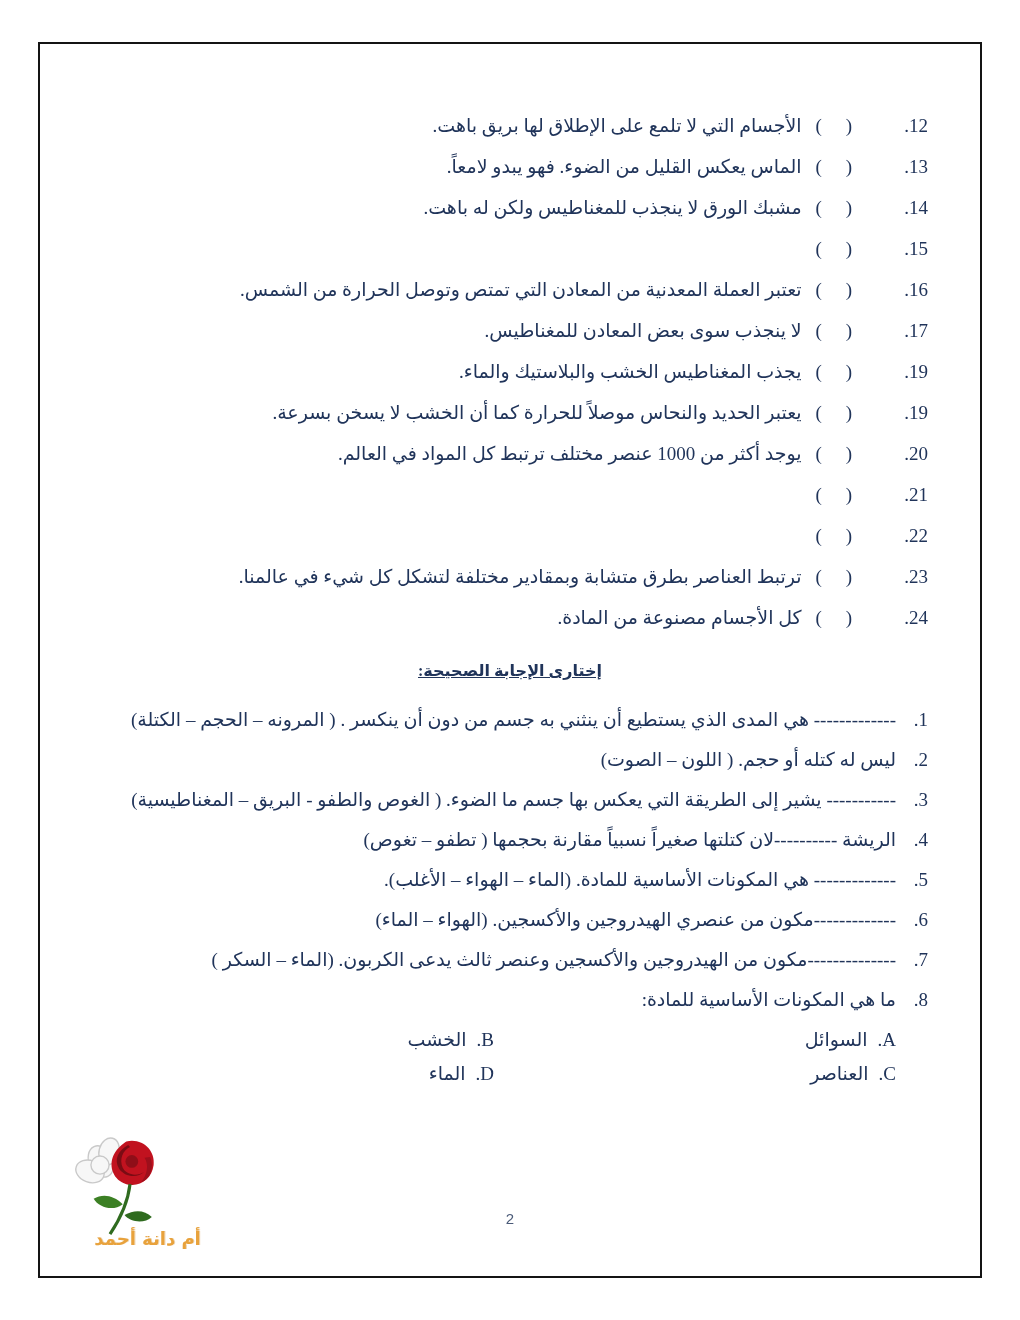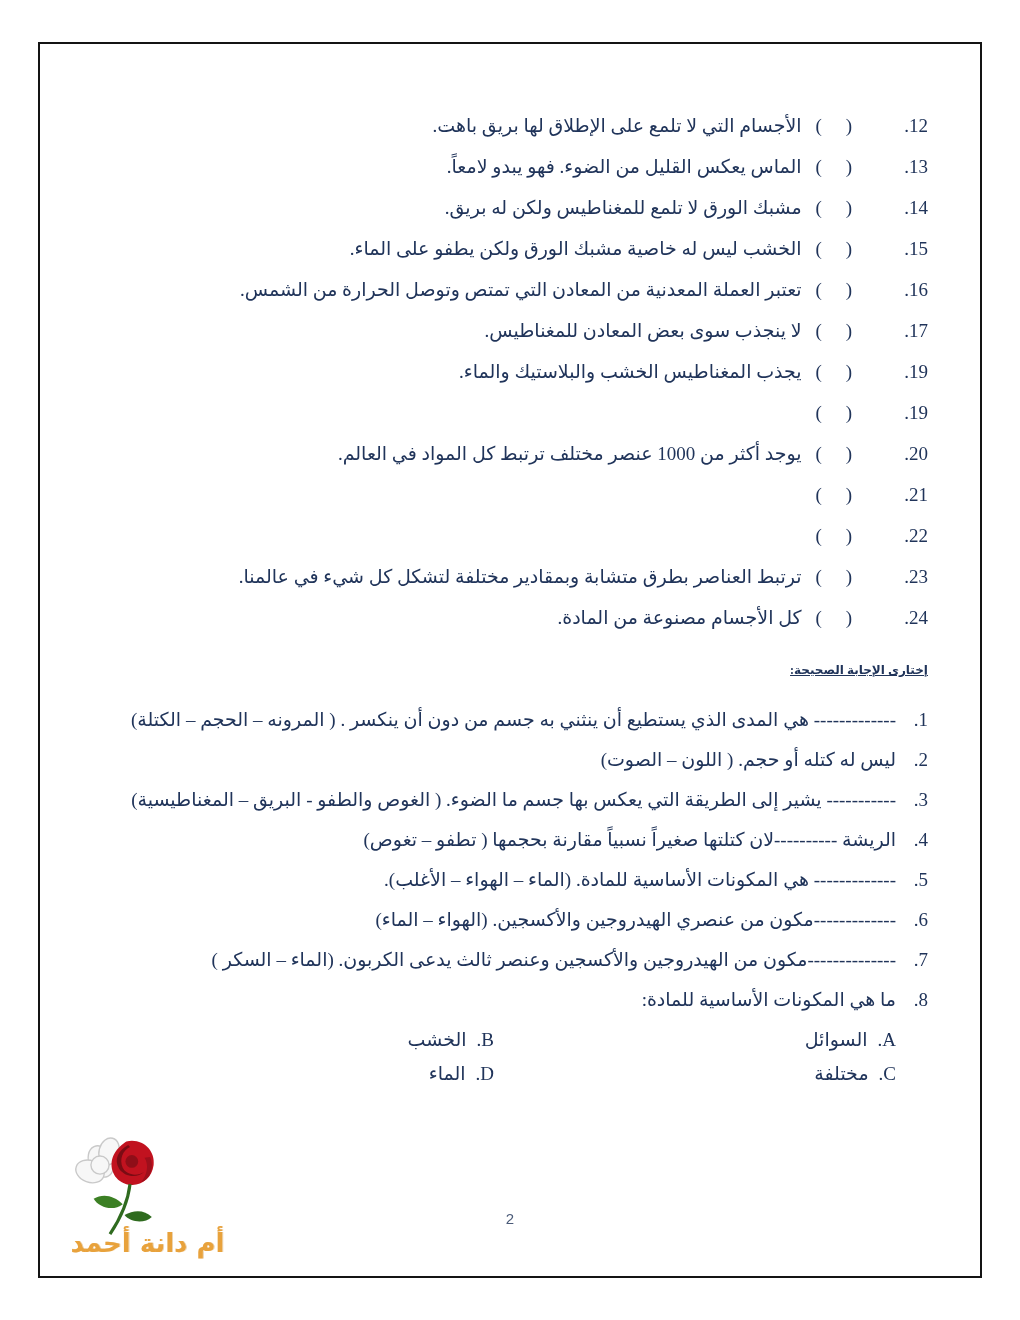--- a/index.html
+++ b/index.html
@@ -21,40 +21,40 @@
     font-size:19px;line-height:27px;
   }
   
   .tf-item{display:flex;align-items:flex-start;margin-bottom:14px;}
   .tf-item .num{flex:0 0 36px;}
   .tf-item .bracket{flex:0 0 auto;margin-right:40px;margin-left:14px;white-space:pre;}
   .tf-item .text{flex:1 1 auto;}
   
   .heading{
     margin:26px 0 22px 0;
-    font-size:12px;font-weight:bold;text-decoration:underline;
+    font-size:16px;font-weight:bold;text-decoration:underline;text-align:center;
   }
   
   .ch-item{display:flex;align-items:flex-start;margin-bottom:13px;}
   .ch-item .num{flex:0 0 32px;}
   .ch-item .text{flex:1 1 auto;}
   
   .options{
     display:grid;grid-template-columns:1fr 1fr;
     row-gap:7px;margin:6px 32px 0 0;
   }
   .option{display:flex;align-items:flex-start;}
   .option .letter{margin-left:10px;}
   
   .rose{position:absolute;left:70px;top:1130px;}
   .logo-text{
     position:absolute;left:50px;top:1228px;width:195px;
     text-align:center;direction:rtl;
     font-family:"DejaVu Sans","Liberation Sans",sans-serif;
-    font-weight:bold;font-size:26px;
+    font-weight:bold;font-size:18px;
     color:#e8a23c;
     text-shadow:0 1px 0 rgba(255,255,255,0.65), 1px 0 0 rgba(200,130,30,0.35);
   }
   .page-num{
     position:absolute;left:0;right:0;top:1210px;
     text-align:center;font-size:15px;color:#4a5a78;
     font-family:"Liberation Sans","DejaVu Sans",sans-serif;
   }
 </style>
 </head>
@@ -76,27 +76,26 @@
 
         <div class="tf-item">
           <span class="num">13.</span>
           <span class="bracket">(&nbsp;&nbsp;&nbsp;&nbsp;&nbsp;)</span>
           <span class="text">الماس يعكس القليل من الضوء. فهو يبدو لامعاً.</span>
         </div>
 
         <div class="tf-item">
           <span class="num">14.</span>
           <span class="bracket">(&nbsp;&nbsp;&nbsp;&nbsp;&nbsp;)</span>
-          <span class="text">مشبك الورق لا تلمع للمغناطيس ولكن له بريق.</span>
+          <span class="text">مشبك الورق لا ينجذب للمغناطيس ولكن له باهت.</span>
         </div>
 
         <div class="tf-item">
           <span class="num">15.</span>
           <span class="bracket">(&nbsp;&nbsp;&nbsp;&nbsp;&nbsp;)</span>
-          <span class="text">الخشب ليس له خاصية مشبك الورق ولكن يطفو على الماء.</span>
         </div>
 
         <div class="tf-item">
           <span class="num">16.</span>
           <span class="bracket">(&nbsp;&nbsp;&nbsp;&nbsp;&nbsp;)</span>
           <span class="text">تعتبر العملة المعدنية من المعادن التي تمتص وتوصل الحرارة من الشمس.</span>
         </div>
 
         <div class="tf-item">
           <span class="num">17.</span>
@@ -106,20 +105,21 @@
 
         <div class="tf-item">
           <span class="num">19.</span>
           <span class="bracket">(&nbsp;&nbsp;&nbsp;&nbsp;&nbsp;)</span>
           <span class="text">يجذب المغناطيس الخشب والبلاستيك والماء.</span>
         </div>
 
         <div class="tf-item">
           <span class="num">19.</span>
           <span class="bracket">(&nbsp;&nbsp;&nbsp;&nbsp;&nbsp;)</span>
+          <span class="text">يعتبر الحديد والنحاس موصلاً للحرارة كما أن الخشب لا يسخن بسرعة.</span>
         </div>
 
         <div class="tf-item">
           <span class="num">20.</span>
           <span class="bracket">(&nbsp;&nbsp;&nbsp;&nbsp;&nbsp;)</span>
           <span class="text">يوجد أكثر من 1000 عنصر مختلف ترتبط كل المواد في العالم.</span>
         </div>
 
         <div class="tf-item">
           <span class="num">21.</span>
@@ -196,21 +196,21 @@
           <span class="opt-text">السوائل</span>
         </div>
 
         <div class="option">
           <span class="letter">B.</span>
           <span class="opt-text">الخشب</span>
         </div>
 
         <div class="option">
           <span class="letter">C.</span>
-          <span class="opt-text">مختلفة</span>
+          <span class="opt-text">العناصر</span>
         </div>
 
         <div class="option">
           <span class="letter">D.</span>
           <span class="opt-text">الماء</span>
         </div>
       </div>
 
   </div>
 

